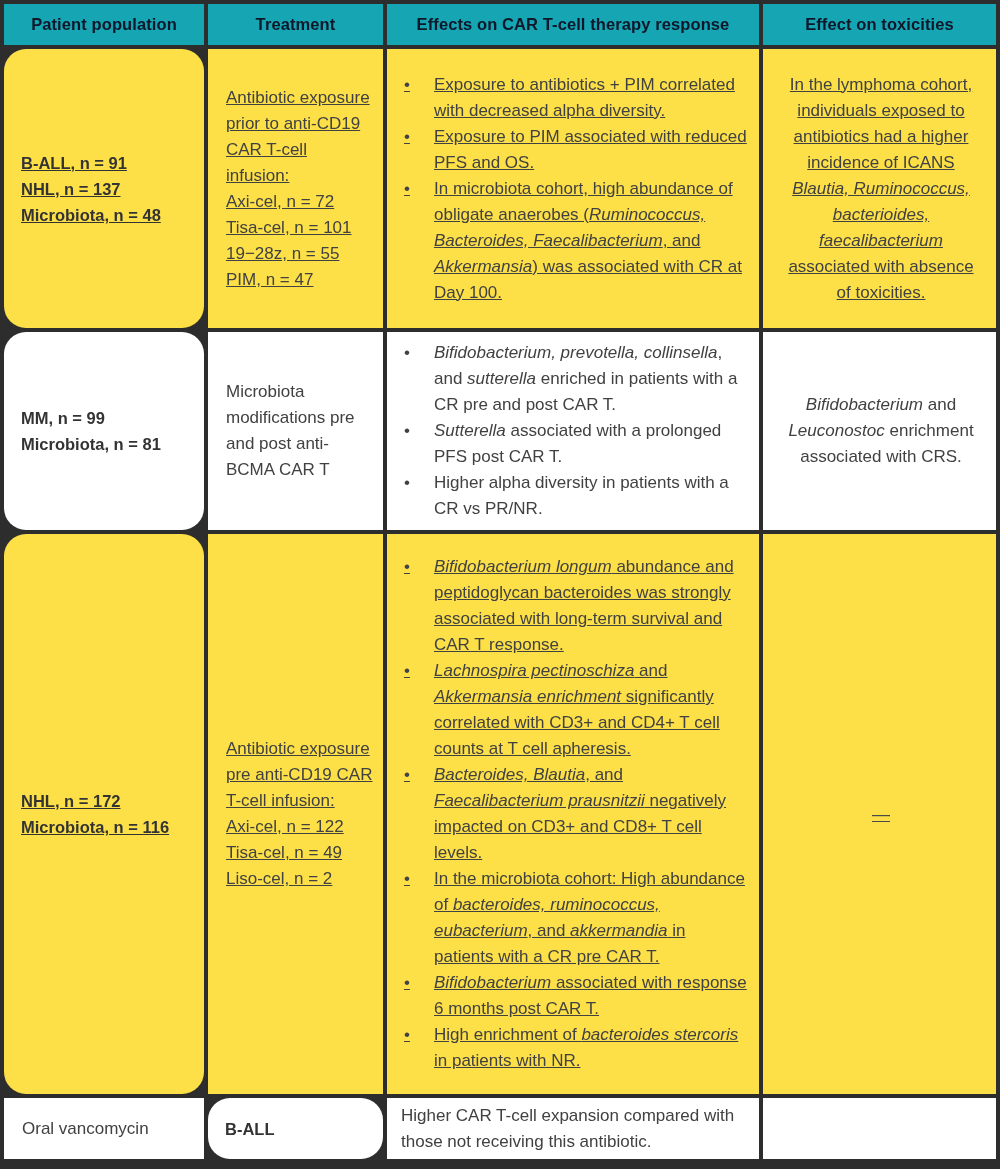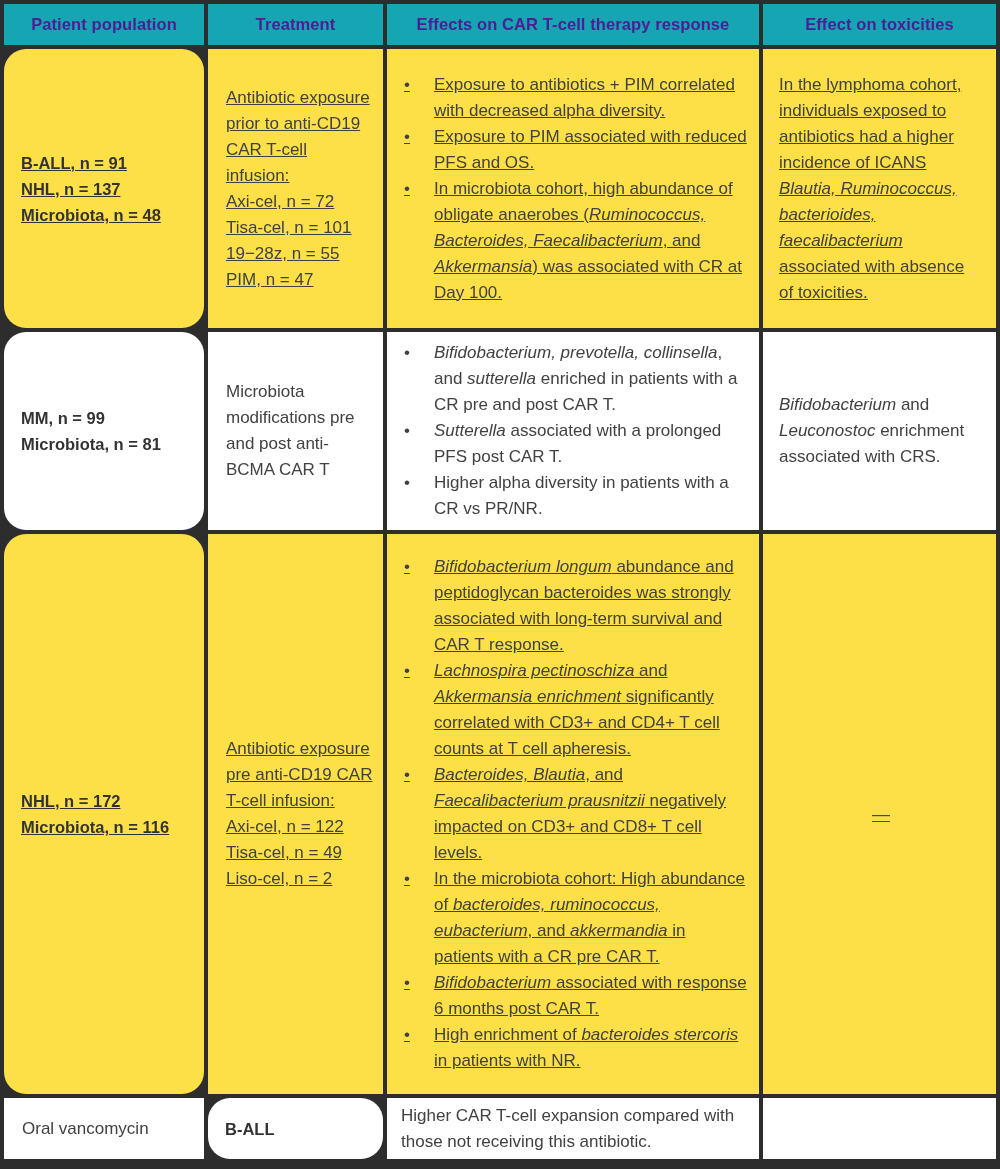--- a/index.html
+++ b/index.html
@@ -18,34 +18,34 @@
     box-sizing:border-box;
     display:flex;flex-direction:column;justify-content:center;
     color:#414141;
     font-size:17px;line-height:26px;
     padding:10px 12px 10px 14px;
     overflow:hidden;
   }
   .cell.gray{background:#fde047;text-decoration:underline;}
   .cell.white{background:#ffffff;}
   .hcell{
-    background:#15a5b3;color:#4c1d95;
+    background:#15a5b3;color:#0f172a;
     font-weight:700;font-size:16.5px;
     display:flex;align-items:center;justify-content:center;
     text-align:center;letter-spacing:0.1px;
     padding:0 6px;box-sizing:border-box;
   }
   .pop{font-weight:700;color:#333333;font-size:16.5px;padding-left:17px;border-radius:22px;}
   .pop-line{white-space:nowrap;}
   .treat{padding-left:18px;padding-right:10px;}
   .t-lines{}
   .bullet-row{display:flex;align-items:flex-start;}
   .bullet{flex:0 0 30px;padding-left:3px;}
   .b-text{flex:1;}
-  .tox{padding-left:16px;padding-right:13px;}
+  .tox{padding-left:16px;padding-right:13px;text-align:center;}
   .dash-cell{text-align:center;font-size:18px;color:#4a4a4a;}
   i{font-style:italic;}
 </style>
 </head>
 <body>
 
 <div class="tbl" id="study-table">
   <div class="hcell">Patient population</div>
   <div class="hcell">Treatment</div>
   <div class="hcell">Effects on CAR T-cell therapy response</div>

